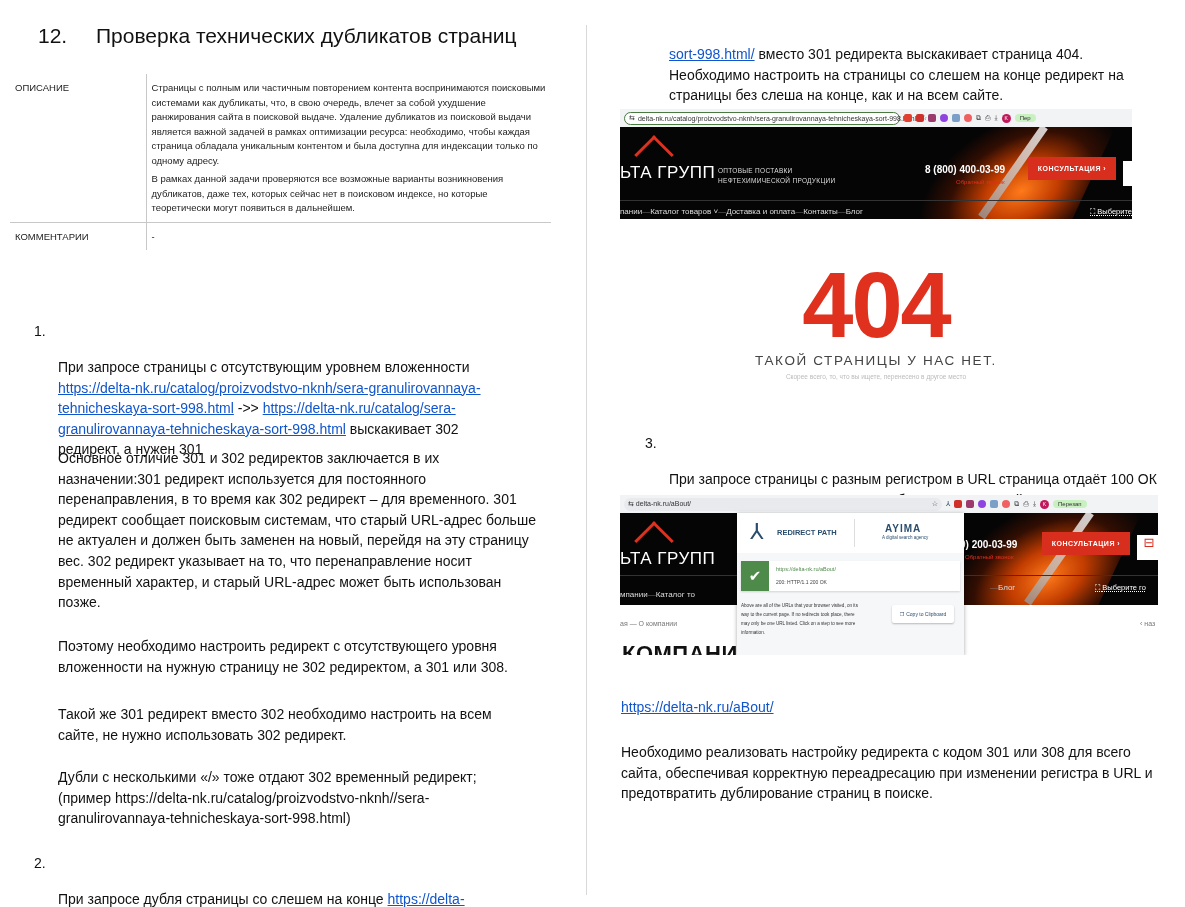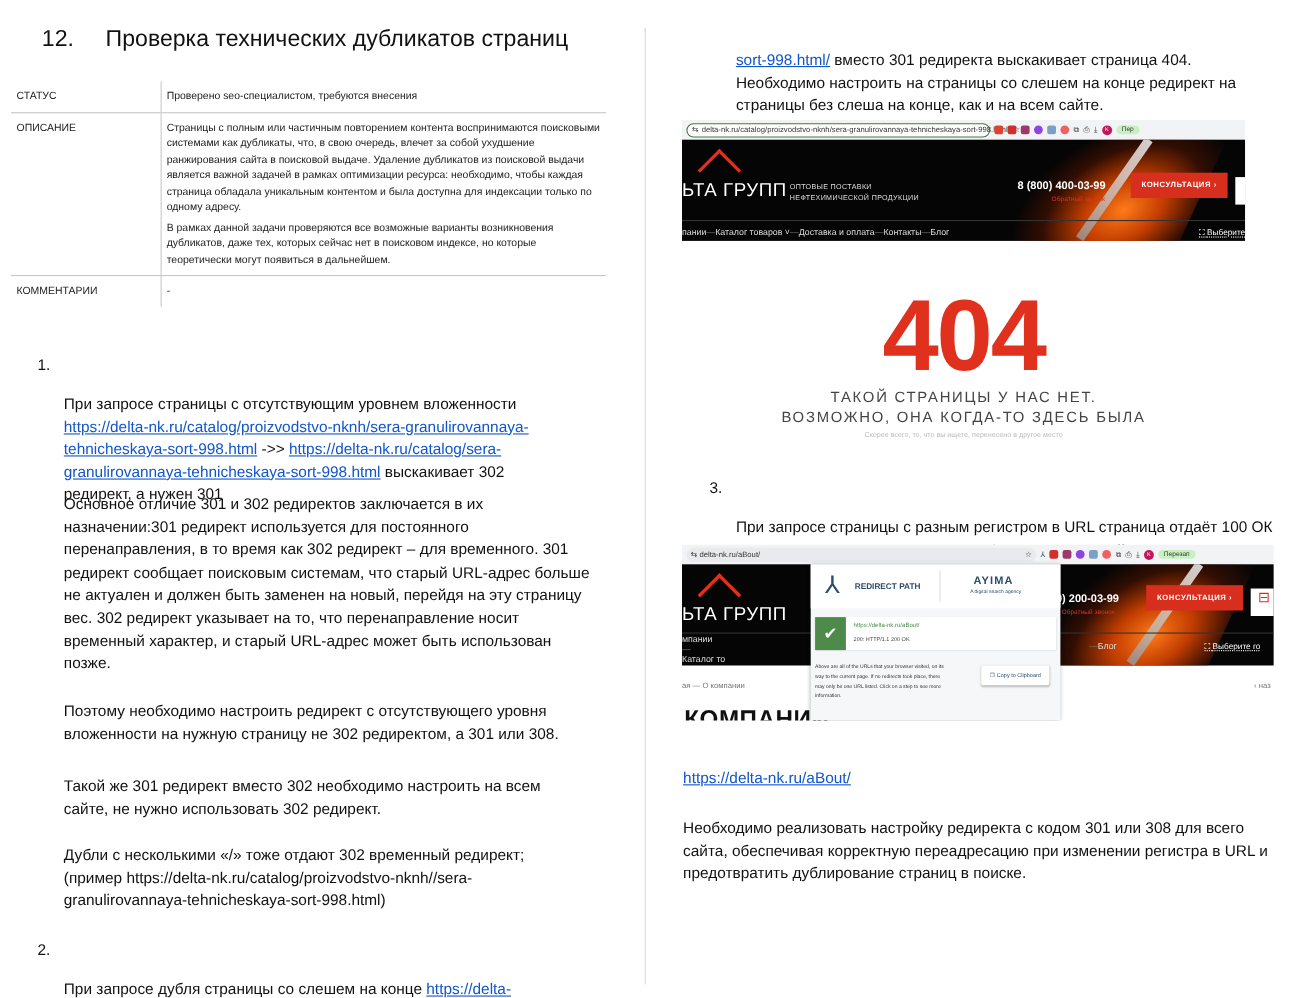--- a/index.html
+++ b/index.html
@@ -76,26 +76,20 @@
 </head>
 <body>
 
 <div class="col col-left">
   <div class="heading">
     <span class="num">12.</span><span>Проверка технических дубликатов страниц</span>
   </div>
 
   <table class="meta">
     <tbody>
-        <tr>
-      <td class="k">СТАТУС</td>
-      <td class="v">
-            <p>Проверено seo-специалистом, требуются внесения</p>
-          </td>
-    </tr>
     <tr>
       <td class="k">ОПИСАНИЕ</td>
       <td class="v">
         <p>Страницы с полным или частичным повторением контента воспринимаются поисковыми системами как дубликаты, что, в свою очередь, влечет за собой ухудшение ранжирования сайта в поисковой выдаче. Удаление дубликатов из поисковой выдачи является важной задачей в рамках оптимизации ресурса: необходимо, чтобы каждая страница обладала уникальным контентом и была доступна для индексации только по одному адресу.</p>
         <p>В рамках данной задачи проверяются все возможные варианты возникновения дубликатов, даже тех, которых сейчас нет в поисковом индексе, но которые теоретически могут появиться в дальнейшем.</p>
       </td>
     </tr>
     <tr>
       <td class="k">КОММЕНТАРИИ</td>
       <td class="v">
@@ -178,21 +172,20 @@
           <span class="sep">—</span>
         <span>Контакты</span>
           <span class="sep">—</span>
         <span>Блог</span>
       </div>
       <div class="region" style="left:470px; top:80px;"><span>⛶ </span><span>Выберите</span></div>
     </div>
     <div class="e404" style="top:150px;">
       <div class="big">404</div>
       <div class="l1">ТАКОЙ СТРАНИЦЫ У НАС НЕТ.</div>
-      <div class="l1">ВОЗМОЖНО, ОНА КОГДА-ТО ЗДЕСЬ БЫЛА</div>
       <div class="small">Скорее всего, то, что вы ищете, перенесено в другое место</div>
     </div>
   </div>
 
   <div class="body">
     <div class="li" style="left:45px; top:433px; width:520px;">
       <span class="n">3.</span>
       <div class="t">При запросе страницы с разным регистром в URL страница отдаёт 100 ОК код ответа сервера, что создает дубли страниц на сайте.</div>
     </div>
   </div>
@@ -218,21 +211,21 @@
     <div class="sitehead" style="height:92px;">
       <div class="flare"></div>
       <div class="streak" style="right:95px;"></div>
       <div class="logo-roof" style="left:20px;"></div>
       <div class="logo-text">ЬТА ГРУПП</div>
       <div class="phone" style="left:340px; top:26px;">0) 200-03-99</div>
       <div class="callback" style="left:345px; top:41px;">Обратный звонок</div>
       <div class="consult" style="left:422px; top:19px; width:88px; height:23px;">КОНСУЛЬТАЦИЯ  ›</div>
       <div class="whitebox" style="left:517px; top:22px; width:24px; height:25px; color:#d82e1e; font-size:13px; text-align:center;">⊟</div>
       <div class="navline" style="top:62px;"></div>
-      <div class="nav" style="top:64px;flex-direction:column;">
+      <div class="nav" style="top:77px;">
         <span>мпании</span>
           <span class="sep">—</span>
         <span>Каталог то</span>
       </div>
       <div class="nav" style="left:370px; top:70px;">
         <span class="sep">—</span>
           <span>Блог</span>
       </div>
       <div class="region" style="left:475px; top:70px;"><span>⛶ </span><span>Выберите го</span></div>
     </div>

